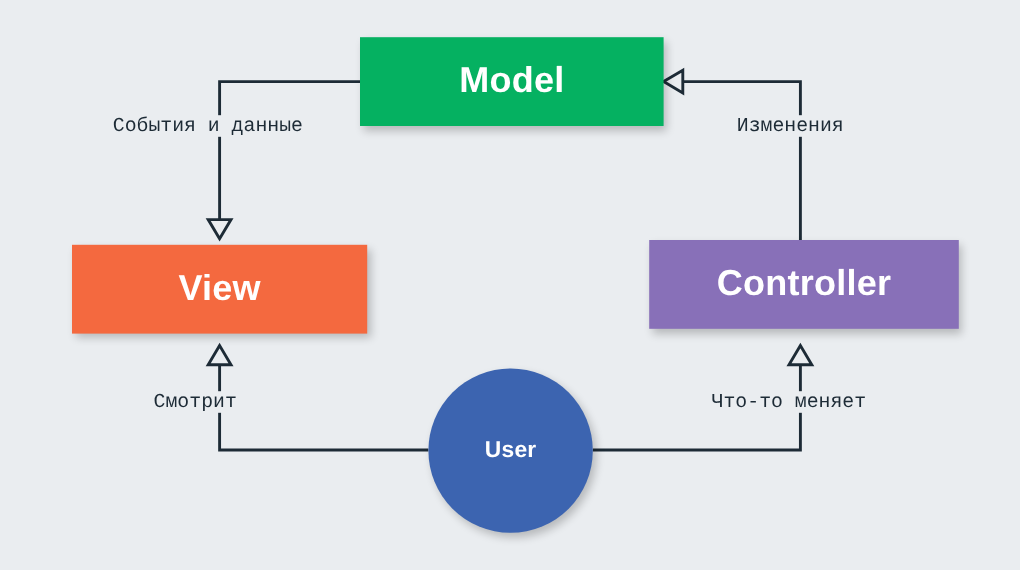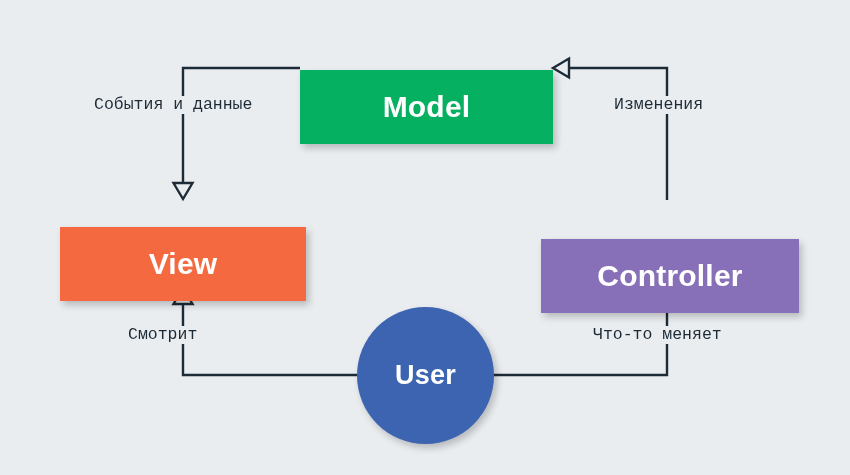--- a/index.html
+++ b/index.html
@@ -31,35 +31,34 @@
     display: flex;
     align-items: center;
     justify-content: center;
     color: #ffffff;
     font-weight: bold;
     letter-spacing: 0.2px;
     box-shadow: 3px 4px 7px rgba(0,0,0,0.22);
   }
   .node-box {
     font-size: 30px;
-    margin-top: 39px;
   }
   .node-circle {
     border-radius: 50%;
-    font-size: 27px;
+    font-size: 19px;
   }
   #node-model {
     left: 300px;
     top: 31px;
     width: 253px;
     height: 74px;
   }
   #node-view {
     left: 60px;
-    top: 188px;
+    top: 204px;
     width: 246px;
     height: 74px;
   }
   #node-controller {
     left: 541px;
     top: 200px;
     width: 258px;
     height: 74px;
   }
   #node-user {

